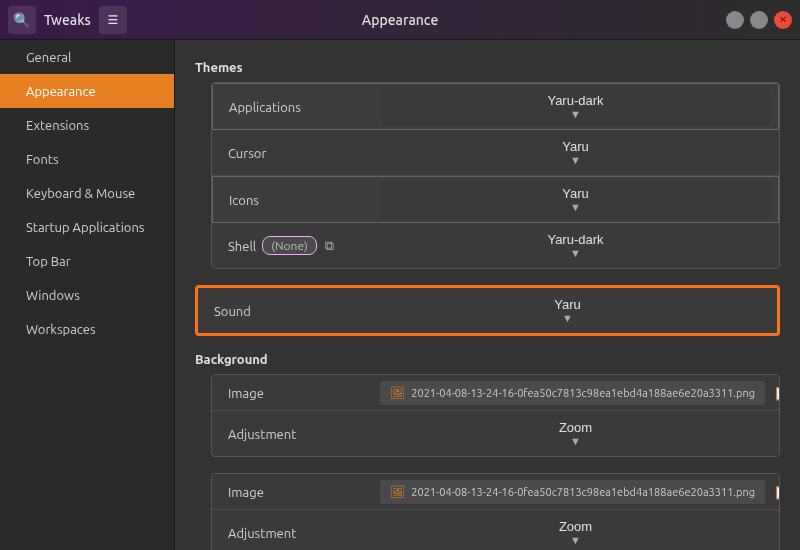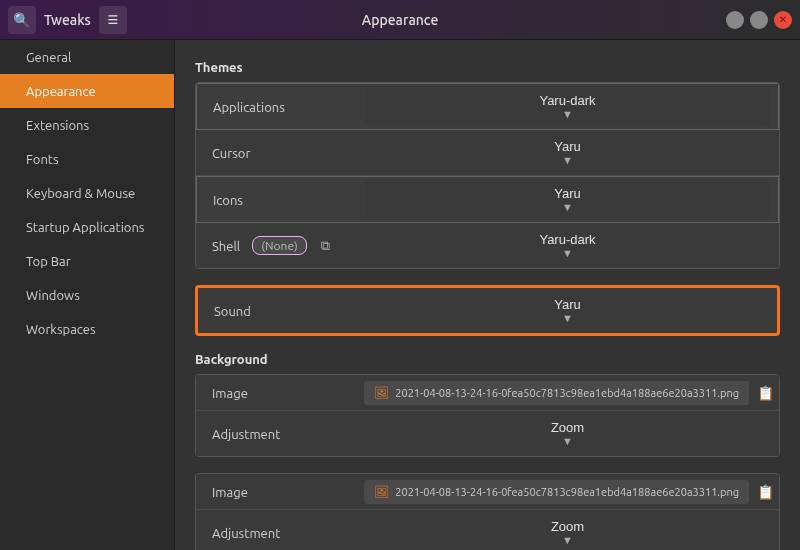--- a/index.html
+++ b/index.html
@@ -130,20 +130,21 @@
       margin-bottom: 8px;
       margin-top: 4px;
     }
 
     
     .settings-table {
       border: 1px solid #555;
       border-radius: 4px;
       margin-bottom: 16px;
       overflow: hidden;
+      margin-left: 16px;
     }
     .settings-row {
       display: flex;
       align-items: center;
       background: #3a3a3a;
       border-bottom: 1px solid #4a4a4a;
       min-height: 36px;
     }
     .settings-row:last-child { border-bottom: none; }
     .settings-row.highlighted {
@@ -181,21 +182,21 @@
     }
     .dropdown-arrow {
       color: #aaa;
       font-size: 11px;
     }
 
     
     .shell-label-area {
       display: flex;
       align-items: center;
-      gap: 12px;
+      gap: 6px;
       color: #d0d0d0;
     }
     .none-badge {
       background: #4a4a4a;
       border: 1px solid #f0abfc;
       border-radius: 8px;
       padding: 2px 8px;
       font-size: 12px;
       color: #bbb;
     }

